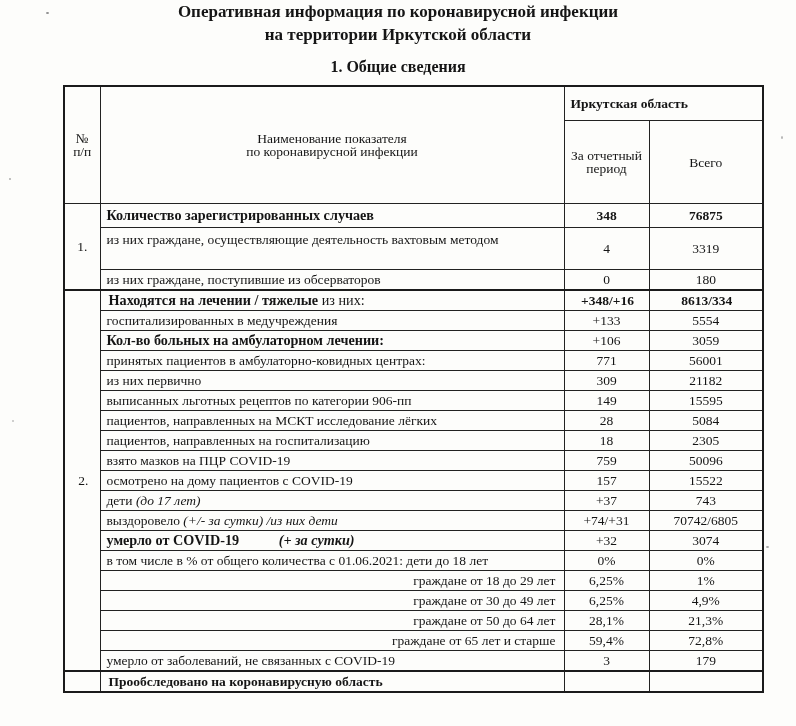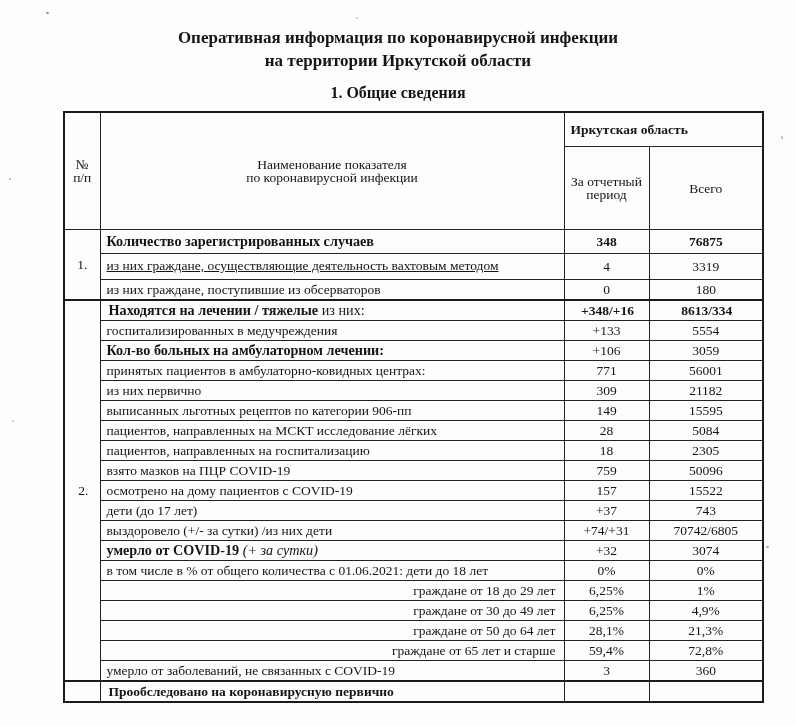--- a/index.html
+++ b/index.html
@@ -3,21 +3,21 @@
 <meta charset="utf-8">
 <style>
   html,body{margin:0;padding:0;}
   body{
     width:796px;height:726px;overflow:hidden;position:relative;
     background:#fdfdfb;color:#151515;
     font-family:"Liberation Serif","DejaVu Serif",serif;
   }
   .page{position:absolute;inset:0;}
   
-  .titles{margin-top:26px;text-align:center;line-height:23px;font-size:17px;}
+  .titles{text-align:center;line-height:23px;font-size:17px;}
   .t-bold{font-weight:bold;}
   .section-heading{
     text-align:center;font-weight:bold;font-size:16px;
     margin-top:12px;margin-bottom:9px;line-height:18px;
   }
   
   table.report{
     border-collapse:collapse;table-layout:fixed;
     margin-left:63px;width:699px;
     border:2.5px solid #1b1b1b;
@@ -39,27 +39,27 @@
   }
   td.h-sub{
     text-align:center;font-size:14.5px;line-height:17px;height:76px;
     border-bottom:2.5px solid #1b1b1b;padding:2px;
   }
   
   td.num{text-align:center;font-size:14px;padding:2px;}
   td.name{padding:3px 7px;}
   td.val{text-align:center;font-size:14px;padding:3px 2px;margin-left:16px;}
   .b{font-weight:bold;}
-  .i{text-align:right;}
-  .bi{font-weight:normal;font-style:italic;}
+  .i{font-style:italic;text-align:right;}
+  .bi{font-weight:bold;font-style:italic;margin-left:36px;}
   .sm{font-size:12.8px;}
   tr.tall td.name{padding-top:5px;padding-bottom:5px;}
   tr.sec td{border-top:2.5px solid #1b1b1b;padding-left:8px;}
   tr.rightr td.name{text-align:right;padding-right:8px;}
-  tr.justr td.name{text-align:justify;line-height:14px;padding-top:5px;padding-bottom:6px;text-decoration:underline;}
+  tr.justr td.name{text-align:justify;line-height:14px;padding-top:5px;padding-bottom:22px;}
   tr.big td.name{font-size:14.2px;}
   
   .speck{position:absolute;border-radius:50%;}
 </style>
 </head>
 <body>
 
 <div class="page">
 
   <div class="titles">
@@ -198,26 +198,26 @@
         <td class="val">21,3%</td>
       </tr>
       <tr class="rightr">
         <td class="name">граждане от 65 лет и старше</td>
         <td class="val">59,4%</td>
         <td class="val">72,8%</td>
       </tr>
       <tr>
         <td class="name">умерло от заболеваний, не связанных с COVID-19</td>
         <td class="val">3</td>
-        <td class="val">360</td>
+        <td class="val">179</td>
       </tr>
 
       <tr class="sec">
         <td class="num"></td>
-        <td class="name b">Прообследовано на коронавирусную первично</td>
+        <td class="name b">Прообследовано на коронавирусную область</td>
         <td class="val"></td>
         <td class="val"></td>
       </tr>
     </tbody>
   </table>
 
   <div class="speck" style="left:46px;top:12px;width:3px;height:2px;background:#8d8d8d;"></div>
   <div class="speck" style="left:356px;top:17px;width:2px;height:2px;background:#c0c0c0;"></div>
   <div class="speck" style="left:9px;top:178px;width:2px;height:2px;background:#adadad;"></div>
   <div class="speck" style="left:781px;top:136px;width:2px;height:3px;background:#b5b5b5;"></div>

